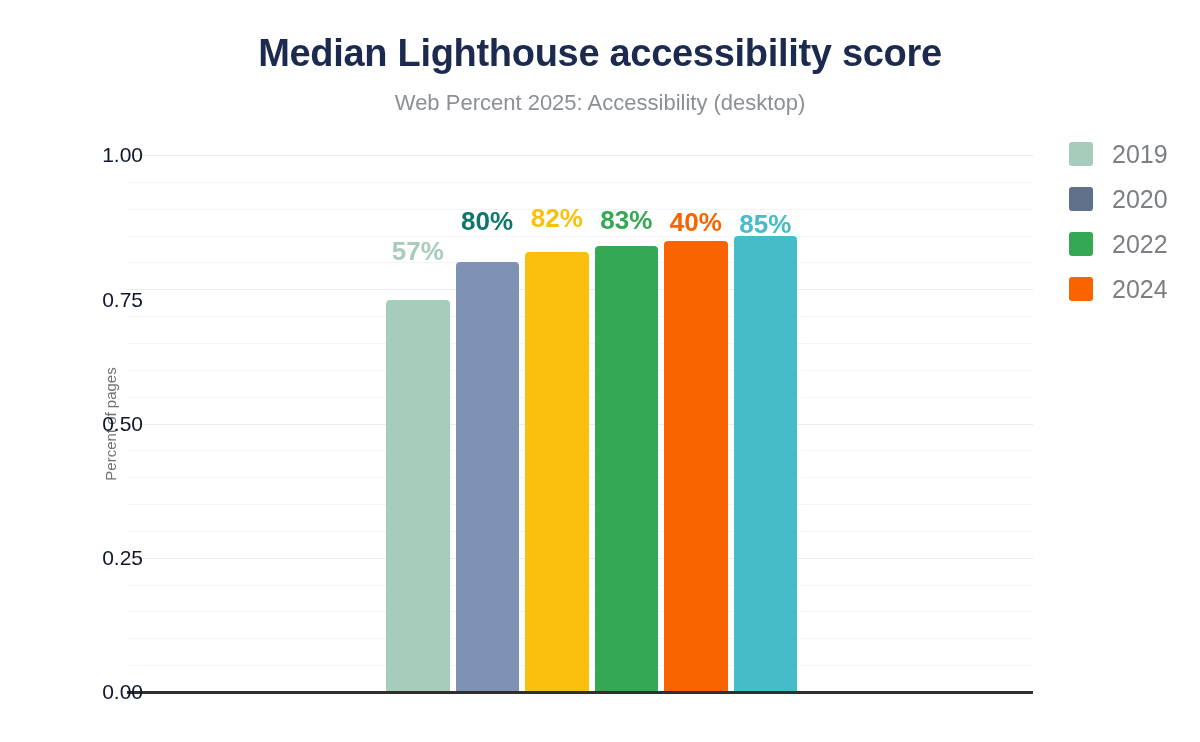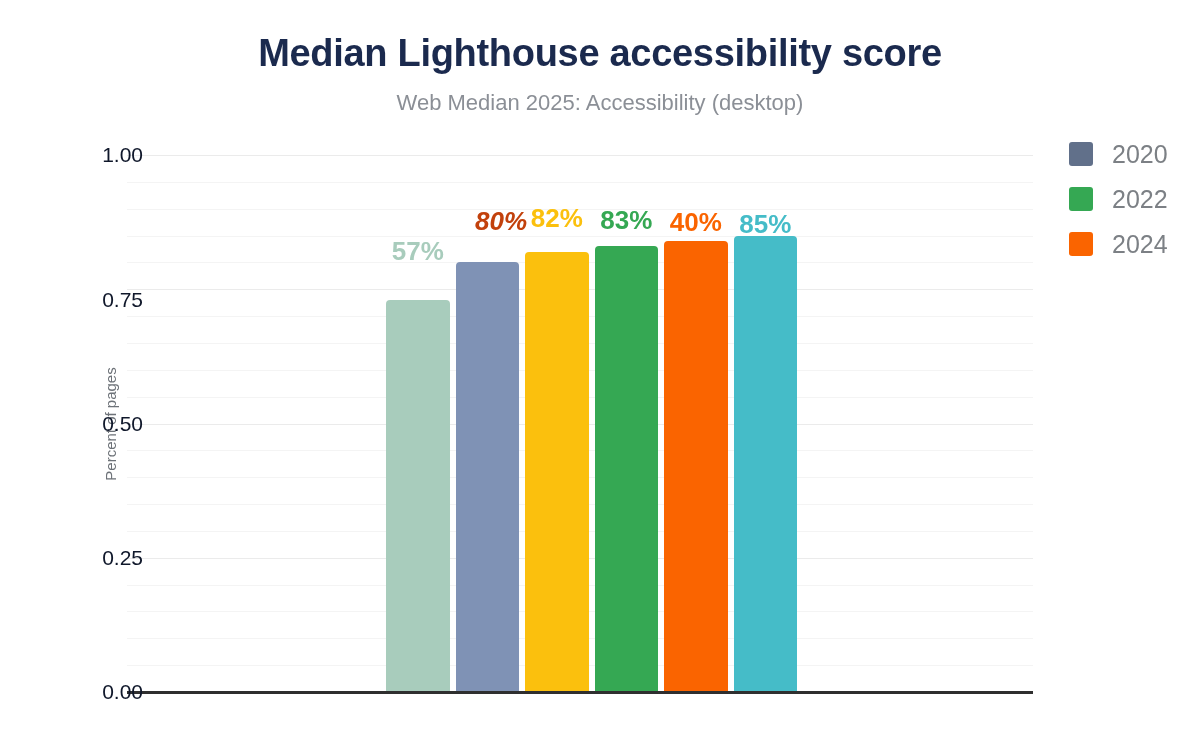--- a/index.html
+++ b/index.html
@@ -147,21 +147,21 @@
     white-space: nowrap;
   }
 </style>
 </head>
 <body>
 
 <div id="chart-root">
 
   <div class="chart-title">Median Lighthouse accessibility score</div>
 
-  <div class="chart-subtitle">Web Median 2025: Accessibility (desktop)</div>
+  <div class="chart-subtitle">Web Percent 2025: Accessibility (desktop)</div>
 
   <div class="y-axis-title-wrap">
     <div class="y-axis-title">Percent of pages</div>
   </div>
 
   <div class="plot-area" id="plot-area">
     <div id="gridlines">
         <div class="gridline major" style="top: 537px;"></div>
         <div class="gridline" style="top: 510.15px;"></div>
         <div class="gridline" style="top: 483.3px;"></div>
@@ -199,29 +199,33 @@
   <div id="y-tick-labels">
       <div class="y-tick-label" style="top: 155px;">1.00</div>
       <div class="y-tick-label" style="top: 300px;">0.75</div>
       <div class="y-tick-label" style="top: 423.5px;">0.50</div>
       <div class="y-tick-label" style="top: 557.75px;">0.25</div>
       <div class="y-tick-label" style="top: 692px;">0.00</div>
     </div>
 
   <div id="bar-labels">
       <div class="bar-label" style="left: 417.75px; top: 235.99px; color: rgb(168, 204, 188);">57%</div>
-      <div class="bar-label" style="left: 501px; top: 205.9px; color: #c2410c; font-style: italic;">80%</div>
+      <div class="bar-label" style="left: 487px; top: 205.9px; color: #0f766e;">80%</div>
       <div class="bar-label" style="left: 556.75px; top: 202.66px; color: rgb(251, 192, 13);">82%</div>
       <div class="bar-label" style="left: 626.25px; top: 204.79px; color: rgb(53, 168, 83);">83%</div>
       <div class="bar-label" style="left: 695.75px; top: 206.92px; color: rgb(250, 100, 0);">40%</div>
       <div class="bar-label" style="left: 765.25px; top: 209.05px; color: rgb(69, 188, 200);">85%</div>
     </div>
 
   <div class="legend" id="legend">
       <div class="legend-item">
+        <span class="legend-swatch" style="background: rgb(168, 204, 188);"></span>
+        <span class="legend-label">2019</span>
+      </div>
+      <div class="legend-item">
         <span class="legend-swatch" style="background: rgb(97, 112, 138);"></span>
         <span class="legend-label">2020</span>
       </div>
       <div class="legend-item">
         <span class="legend-swatch" style="background: rgb(53, 168, 83);"></span>
         <span class="legend-label">2022</span>
       </div>
       <div class="legend-item">
         <span class="legend-swatch" style="background: rgb(250, 100, 0);"></span>
         <span class="legend-label">2024</span>

